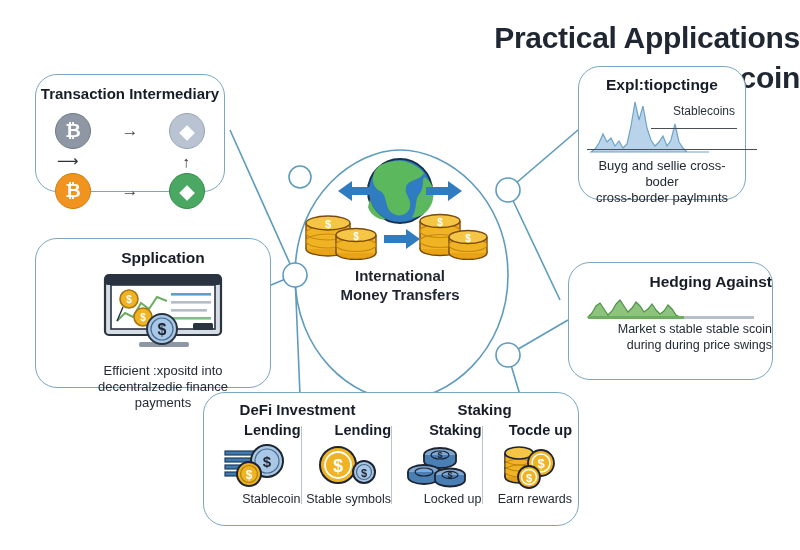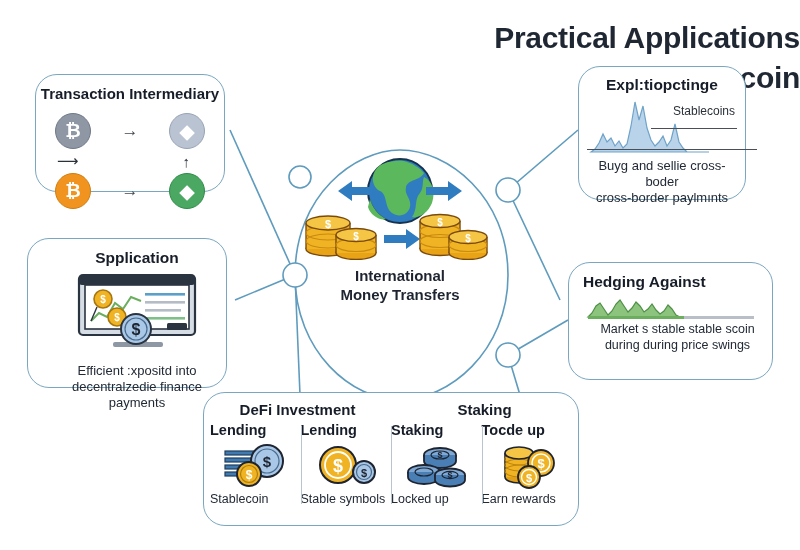--- a/index.html
+++ b/index.html
@@ -61,37 +61,37 @@
   #card-tr{left:578px;top:66px;width:168px;height:134px;}
   #card-tr .card-title{margin-top:8px;}
   .tr-body{position:relative;height:58px;margin-top:2px;}
   .tr-legend{position:absolute;right:10px;top:8px;font-size:12px;color:#2b3139;}
   .tr-line{position:absolute;right:8px;width:86px;height:0;border-top:1.4px solid #4a4f57;}
   #trl1{top:32px;}
   #trl2{top:53px;left:8px;width:170px;}
   #card-tr .card-cap{margin-top:4px;padding:0 6px;}
 
   
-  #card-ml{left:27px;top:238px;width:200px;height:150px;padding-left:20px;}
+  #card-ml{left:35px;top:238px;width:236px;height:150px;padding-left:20px;}
   #card-ml .card-title{margin-top:9px;}
   .monitor{margin:6px auto 0;position:relative;width:128px;height:76px;}
   #card-ml .card-cap{margin-top:14px;padding:0 8px;}
 
   
   #card-mr{left:568px;top:262px;width:205px;height:118px;}
-  #card-mr .card-title{margin-top:9px;text-align:left;padding-left:14px;}
+  #card-mr .card-title{margin-top:9px;text-align:right;padding-left:14px;}
   .mr-chart{margin:6px auto 2px;width:174px;height:22px;position:relative;}
-  #card-mr .card-cap{text-align:center;padding-left:14px;font-size:12.5px;}
+  #card-mr .card-cap{text-align:right;padding-left:14px;font-size:12.5px;}
 
   
   #card-bt{left:203px;top:392px;width:376px;height:134px;}
   .bt-heads{display:flex;margin-top:8px;}
   .bt-heads div{flex:1;text-align:center;font-weight:700;font-size:15px;color:#171d28;}
   .cols{display:flex;margin-top:4px;padding:0 6px;}
-  .col{flex:1;text-align:left;position:relative;}
+  .col{flex:1;text-align:right;position:relative;}
   .col + .col:before{
     content:"";position:absolute;left:0;top:4px;bottom:2px;width:1.4px;background:#b9c4d1;
   }
   .col-title{font-weight:700;font-size:14.5px;color:#171d28;}
   .col-icon{height:54px;display:flex;align-items:center;justify-content:center;}
   .col-cap{font-size:12.5px;color:#222a36;}
 
   .ph{display:block;}
 </style>
 </head>

